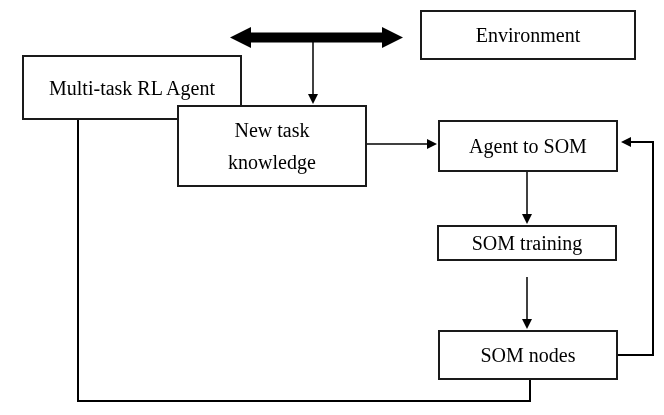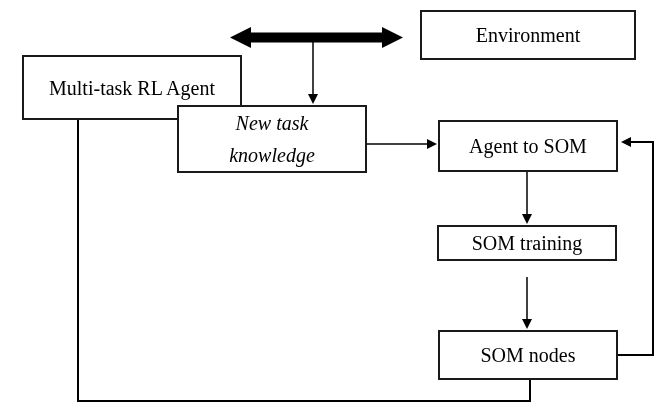--- a/index.html
+++ b/index.html
@@ -92,21 +92,21 @@
   </svg>
 
   <div class="node" style="left:22px; top:9px; width:220px; height:65px;margin-top:46px;">
     <span class="node-label">Multi-task RL Agent</span>
   </div>
 
   <div class="node" style="left:404px; top:10px; width:216px; height:50px;margin-left:16px;">
     <span class="node-label">Environment</span>
   </div>
 
-  <div class="node" style="left:177px; top:105px; width:190px; height:68px;font-style:italic;">
+  <div class="node" style="left:177px; top:105px; width:190px; height:82px;">
     <span class="node-label">New task
 knowledge</span>
   </div>
 
   <div class="node" style="left:438px; top:120px; width:180px; height:52px;">
     <span class="node-label">Agent to SOM</span>
   </div>
 
   <div class="node" style="left:437px; top:225px; width:180px; height:36px;">
     <span class="node-label">SOM training</span>

